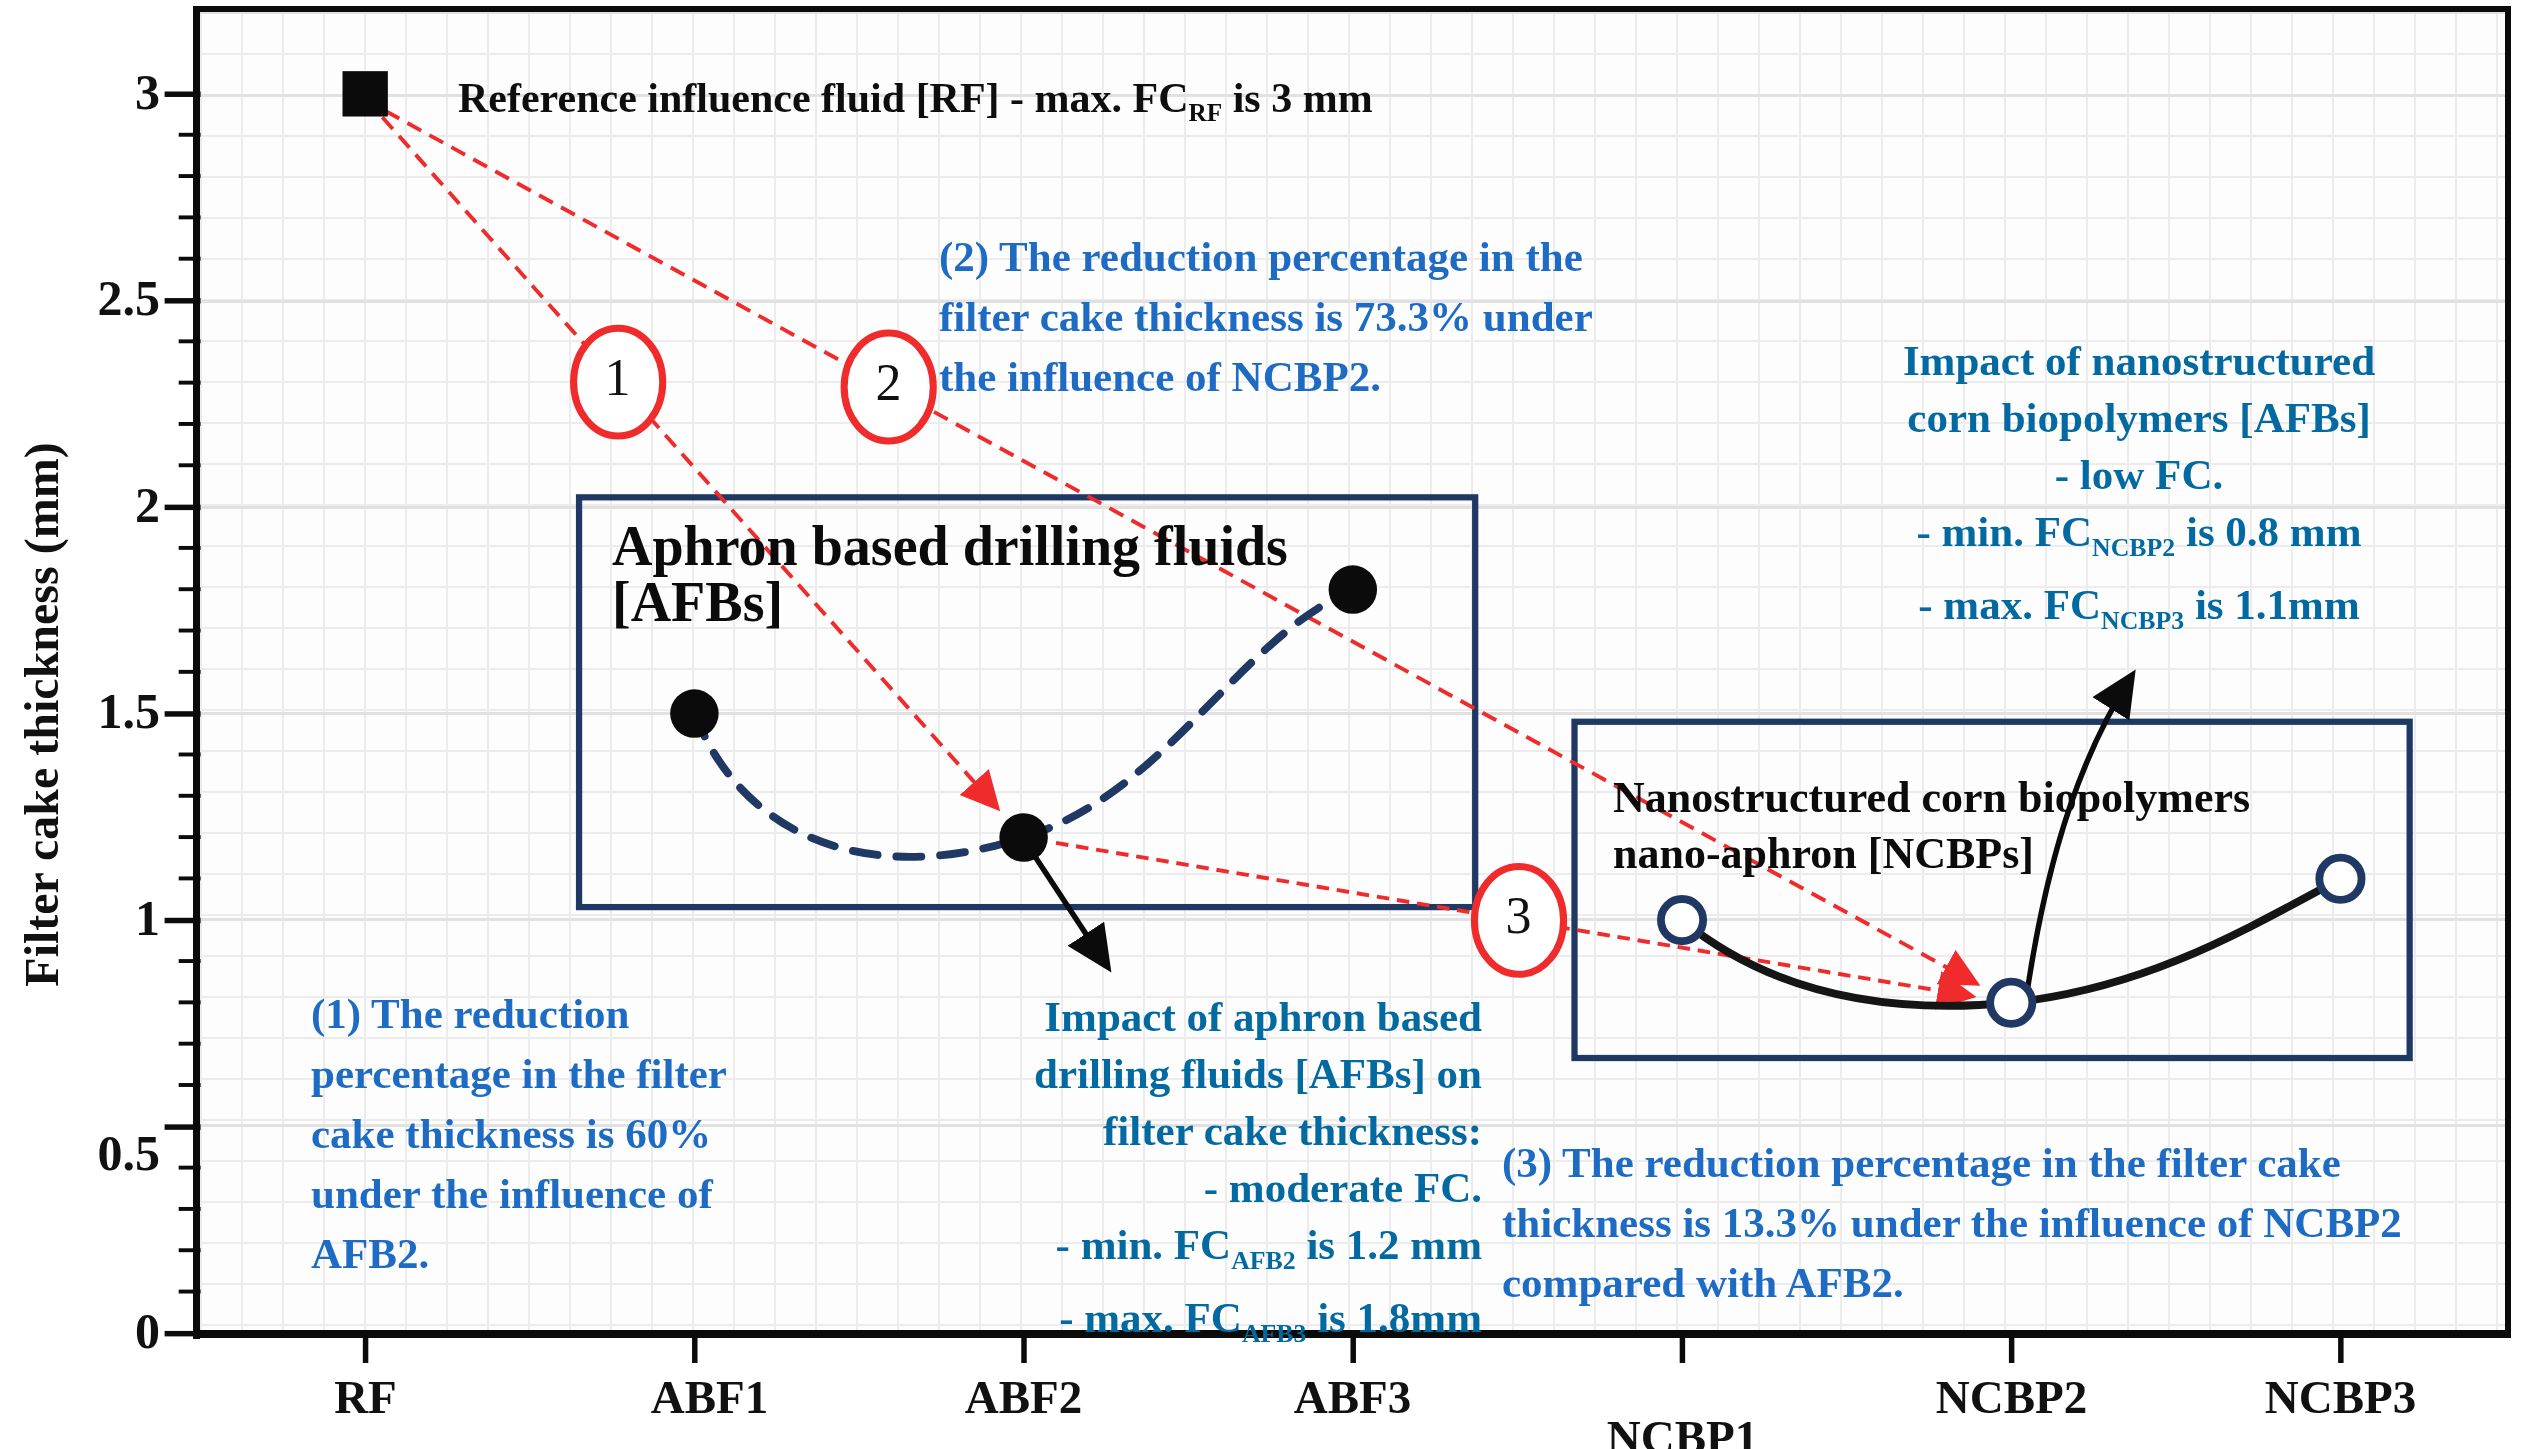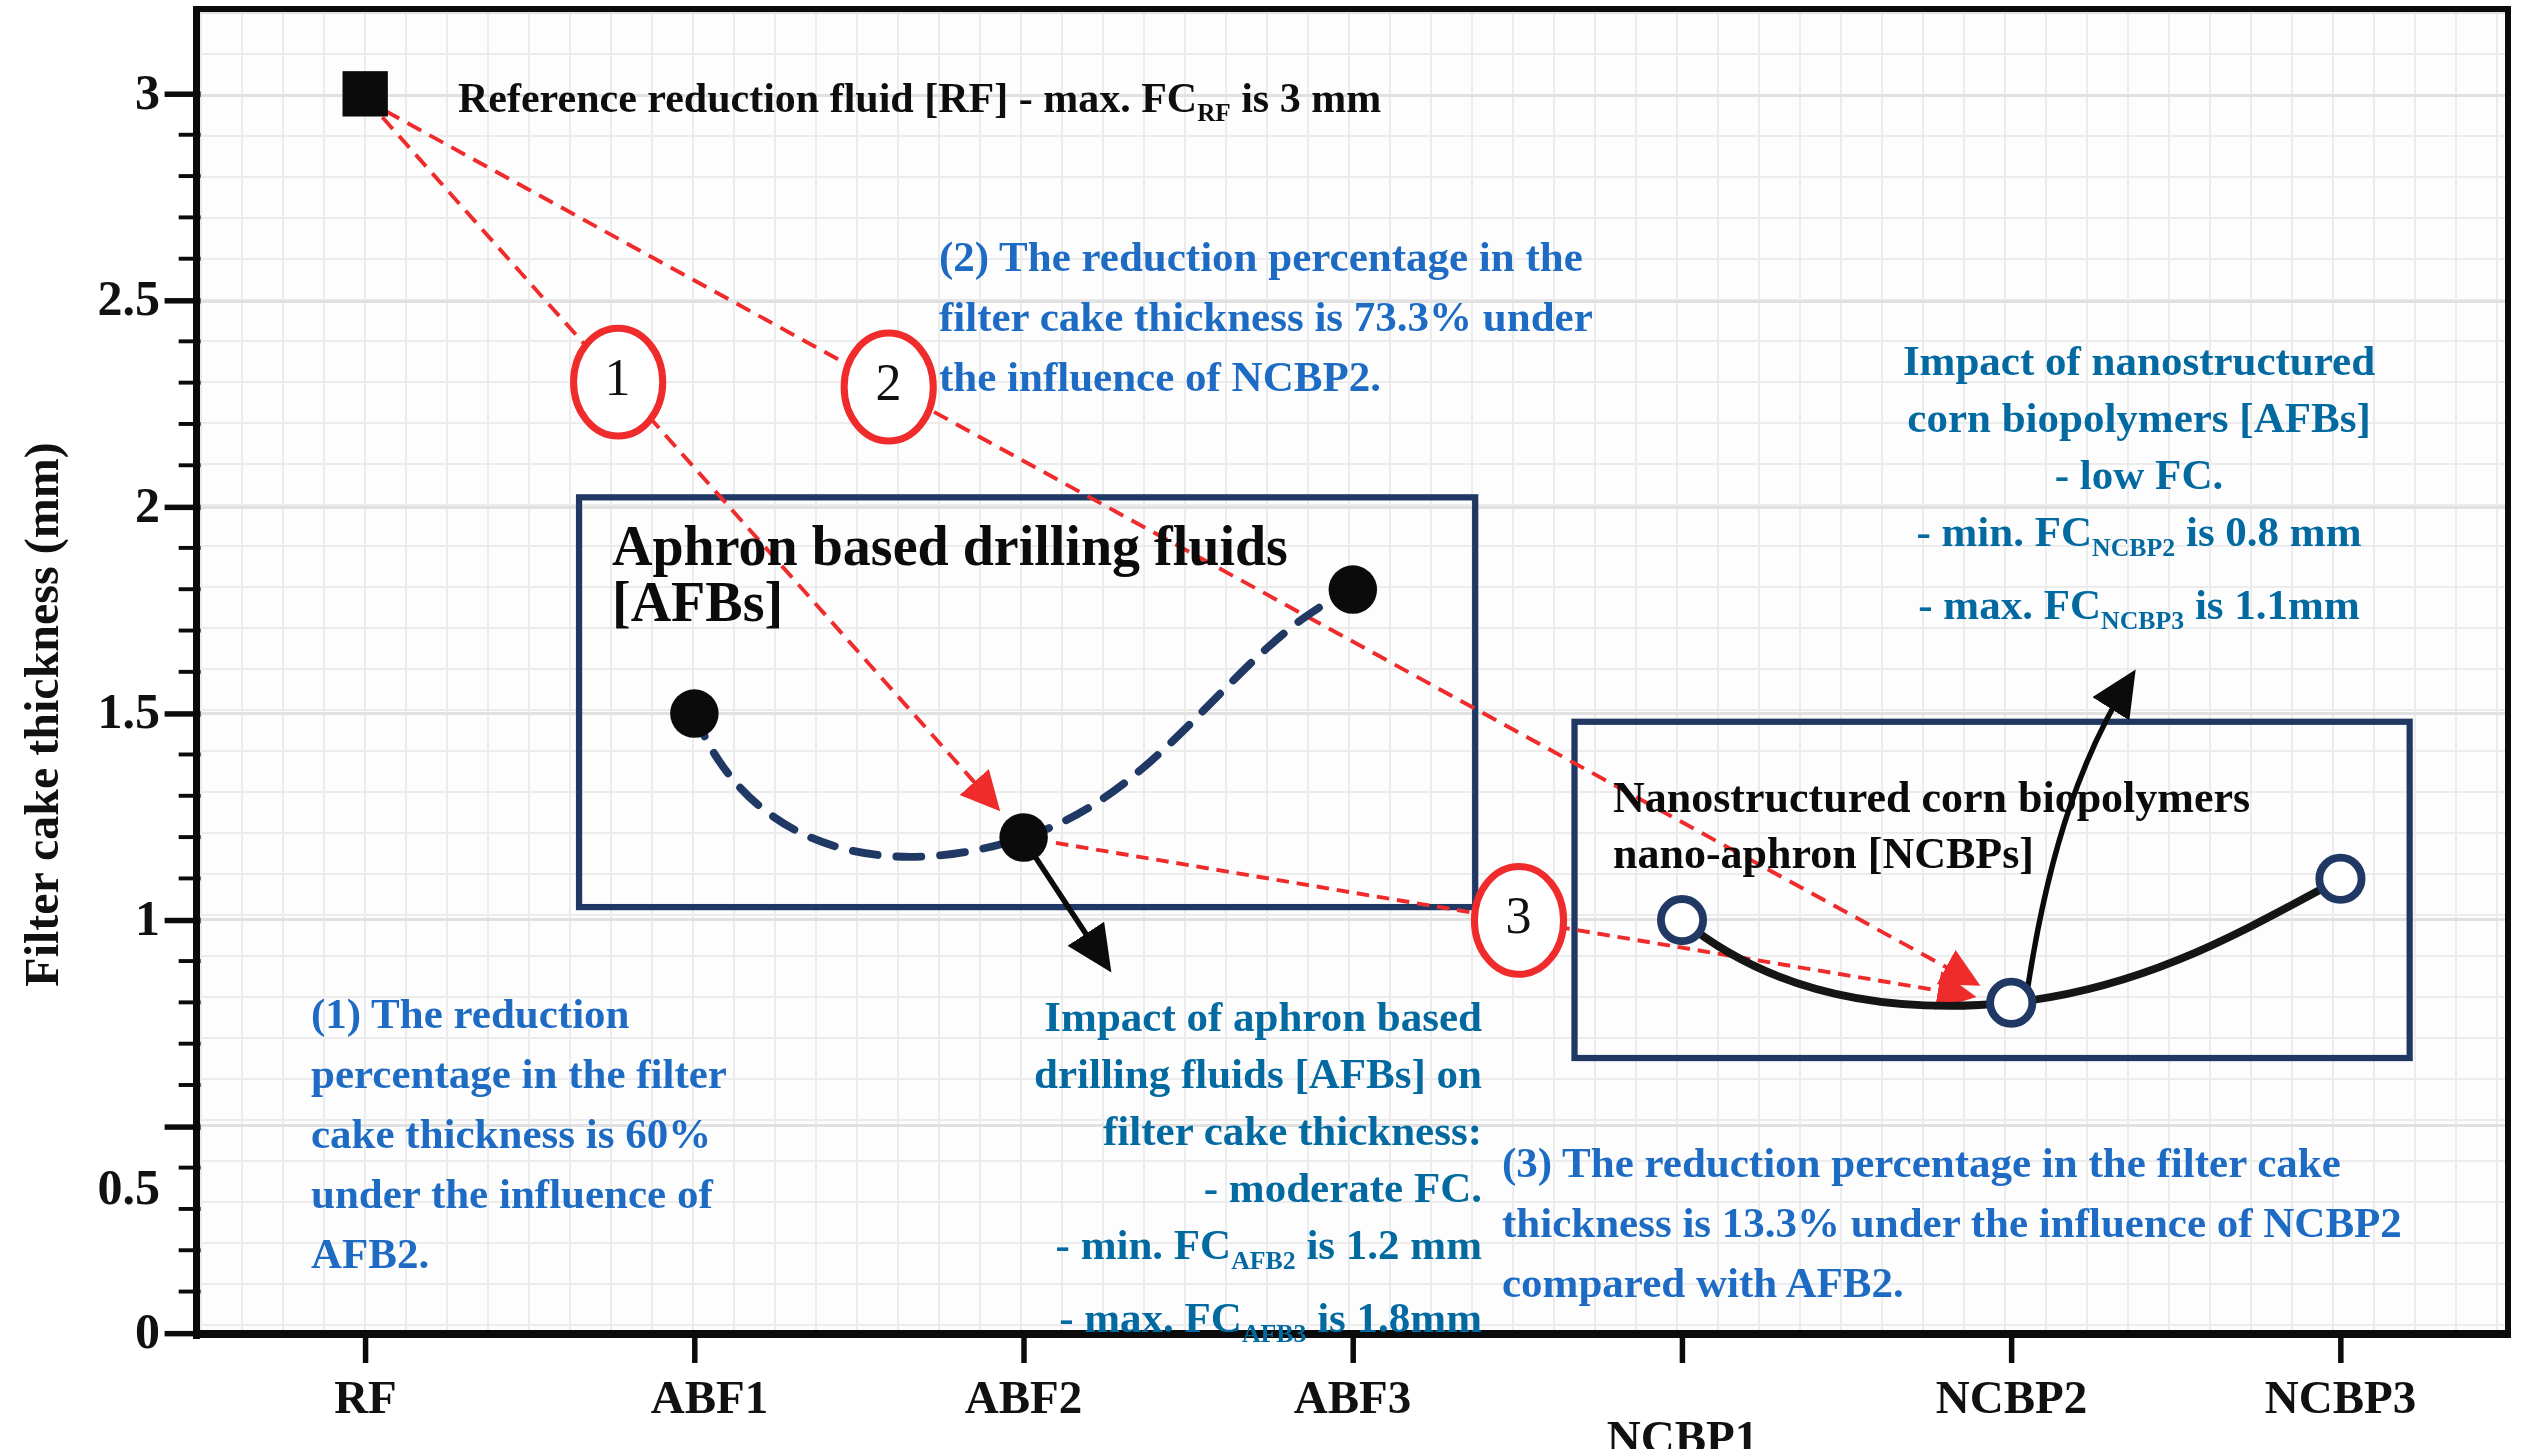--- a/index.html
+++ b/index.html
@@ -117,21 +117,21 @@
     <g id="g-circles">
         <ellipse cx="790" cy="488.6359756097561" rx="57" ry="69" fill="#ffffff" stroke="#EF2B2B" stroke-width="9"></ellipse>
         <ellipse cx="1136" cy="494.96031746031747" rx="57" ry="69" fill="#ffffff" stroke="#EF2B2B" stroke-width="9"></ellipse>
         <ellipse cx="1942" cy="1177.0013196093955" rx="57" ry="69" fill="#ffffff" stroke="#EF2B2B" stroke-width="9"></ellipse>
       </g>
   </svg>
 
   <div class="ytitle">Filter cake thickness (mm)</div>
 
   <div class="txt rf-note" style="left:458px;top:74px;">
-    <div><span>Reference reduction fluid [RF] - max. FC</span><sub>RF</sub><span> is 3 mm</span></div>
+    <div><span>Reference influence fluid [RF] - max. FC</span><sub>RF</sub><span> is 3 mm</span></div>
   </div>
 
   <div class="txt blue" style="left:939px;top:227px;">
     <div>(2) The reduction percentage in the</div>
     <div>filter cake thickness is 73.3% under</div>
     <div>the influence of NCBP2.</div>
   </div>
 
   <div class="txt black-note center" style="left:1791px;top:332px;width:696px;">
     <div>Impact of nanostructured</div>
@@ -173,21 +173,21 @@
     <div>thickness is 13.3% under the influence of NCBP2</div>
     <div>compared with AFB2.</div>
   </div>
 
   <div id="tick-labels">
       <div class="ytick" style="left: 27px; top: 63px;">3</div>
       <div class="ytick" style="left: 27px; top: 269px;">2.5</div>
       <div class="ytick" style="left: 27px; top: 476px;">2</div>
       <div class="ytick" style="left: 27px; top: 682px;">1.5</div>
       <div class="ytick" style="left: 27px; top: 889px;">1</div>
-      <div class="ytick" style="left: 27px; top: 1158px;">0.5</div>
+      <div class="ytick" style="left: 27px; top: 1124px;">0.5</div>
       <div class="ytick" style="left: 27px; top: 1302px;">0</div>
       <div class="xtick" style="left: 248px; top: 1370px;">RF</div>
       <div class="xtick" style="left: 592px; top: 1370px;">ABF1</div>
       <div class="xtick" style="left: 906px; top: 1370px;">ABF2</div>
       <div class="xtick" style="left: 1235px; top: 1370px;">ABF3</div>
       <div class="xtick" style="left: 1565px; top: 1370px; margin-top: 40px;">NCBP1</div>
       <div class="xtick" style="left: 1894px; top: 1370px;">NCBP2</div>
       <div class="xtick" style="left: 2223px; top: 1370px;">NCBP3</div>
     </div>
 <div class="circnum" style="left: 573px; top: 348px; width: 89px;">1</div>

